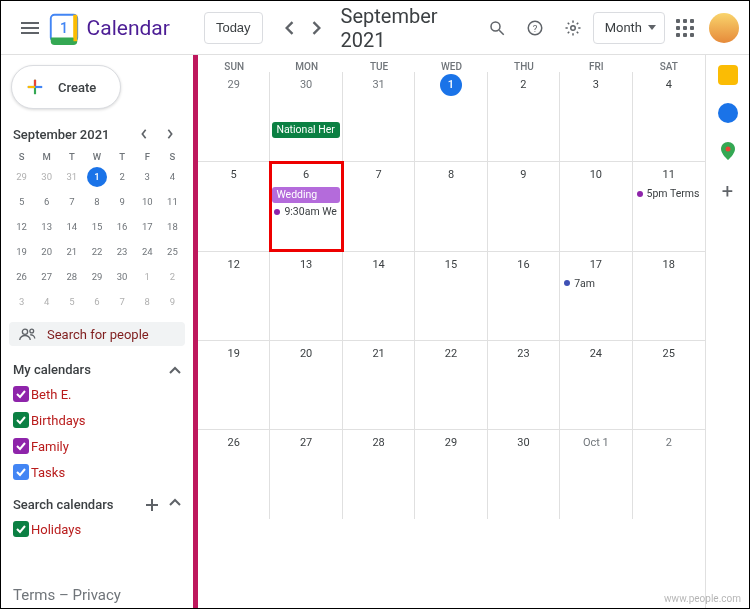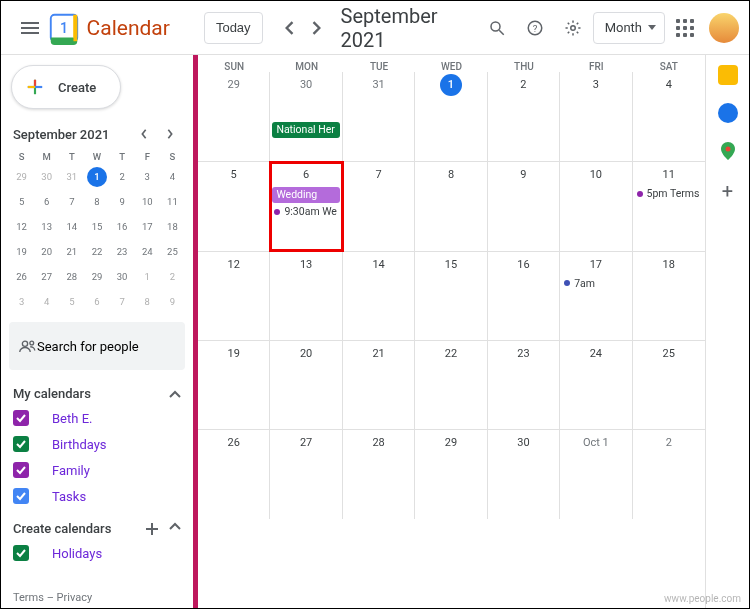--- a/index.html
+++ b/index.html
@@ -3,21 +3,21 @@
 <meta charset="utf-8">
 <style>
   * { box-sizing: border-box; }
   body { margin:0; font-family: "Google Sans", Roboto, Arial, sans-serif; background:#fff; color:#3c4043; width:750px; height:609px; overflow:hidden; border:1px solid #000; position:relative;}
   
   .header { display:flex; align-items:center; height:54px; padding:0 10px; border-bottom:1px solid #e0e0e0;}
   .menu-btn { width:40px; height:40px; display:flex; align-items:center; justify-content:center; cursor:pointer;}
   .menu-icon span { display:block; width:18px; height:2px; background:#5f6368; margin:3px 0;}
   .logo { width:34px; height:34px; margin-left:-2px;}
   .logo-svg { width:34px; height:34px;}
-  .app-title { font-size:21px; color:#c2410c; margin-left:6px; font-weight:400;}
+  .app-title { font-size:21px; color:#4c1d95; margin-left:6px; font-weight:400;}
   .today-btn { margin-left:34px; height:32px; padding:0 11px; border:1px solid #dadce0; border-radius:4px; background:#fff; font-size:13px; color:#3c4043; cursor:pointer;}
   .nav-arrows { display:flex; margin-left:12px;}
   .nav-arrow { width:28px; height:28px; display:flex; align-items:center; justify-content:center; cursor:pointer; color:#5f6368;}
   .month-title { font-size:20px; color:#3c4043; margin-left:10px; font-weight:400;}
   .header-right { margin-left:auto; display:flex; align-items:center; gap:2px;}
   .icon-btn { width:36px; height:36px; display:flex; align-items:center; justify-content:center; color:#5f6368; cursor:pointer;}
   .view-select { display:flex; align-items:center; height:32px; padding:0 8px 0 11px; border:1px solid #dadce0; border-radius:4px; font-size:13px; cursor:pointer; gap:6px;}
   .apps-grid { width:18px; height:18px; display:grid; grid-template-columns:repeat(3,4px); grid-template-rows:repeat(3,4px); gap:3px;}
   .apps-grid span { background:#5f6368; border-radius:1px;}
   .avatar { width:30px; height:30px; border-radius:50%; background:linear-gradient(#f9d46c,#e68a3a); margin-left:4px;}
@@ -29,30 +29,30 @@
   .create-label { font-size:13px; color:#3c4043; font-weight:500;}
   .mini-head { display:flex; align-items:center; margin-top:14px; padding:0 4px;}
   .mini-title { font-size:13px; font-weight:500; color:#3c4043;}
   .mini-nav { margin-left:auto; display:flex; gap:4px;}
   .mini-arrow { width:22px; height:22px; display:flex; align-items:center; justify-content:center; color:#5f6368; cursor:pointer;}
   .mini-grid { display:grid; grid-template-columns:repeat(7,1fr); text-align:center; font-size:9.5px; color:#70757a; margin-top:6px; row-gap:5px;}
   .mini-dow { font-weight:500;}
   .mini-day { width:20px; height:20px; line-height:20px; margin:0 auto; border-radius:50%; cursor:pointer;}
   .mini-day.fade { color:#b0b0b0;}
   .mini-day.today { background:#1a73e8; color:#fff; font-weight:500;}
-  .search-people { display:flex; align-items:center; background:#f1f3f4; border-radius:4px; height:48px; padding:0 10px; margin-top:10px; font-size:13px; color:#000000;}
+  .search-people { display:flex; align-items:center; gap:10px; background:#f1f3f4; border-radius:4px; height:24px; padding:0 10px; margin-top:10px; font-size:13px; color:#7f1d1d;}
   .section-head { display:flex; align-items:center; font-size:13px; font-weight:500; color:#3c4043; margin-top:16px; padding:0 4px; cursor:pointer;}
   .section-head .chev { margin-left:auto;}
   .cal-list { margin-top:6px; display:flex; flex-direction:column; gap:4px;}
-  .cal-item { display:flex; align-items:center; gap:23px; font-size:13px; color:#6d28d9; padding:3px 4px; cursor:pointer;}
+  .cal-item { display:flex; align-items:center; gap:2px; font-size:13px; color:#b91c1c; padding:3px 4px; cursor:pointer;}
   .chk { width:16px; height:16px; border-radius:3px; display:flex; align-items:center; justify-content:center;}
   .chk svg { width:12px; height:12px;}
   .other-head { display:flex; align-items:center; font-size:13px; font-weight:500; margin-top:14px; padding:0 4px;}
   .other-head .icons { margin-left:auto; display:flex; gap:10px; color:#5f6368;}
-  .footer-links { margin-top:auto; font-size:11px; color:#70757a; padding:6px 4px 4px;}
+  .footer-links { margin-top:auto; font-size:15px; color:#70757a; padding:6px 4px 4px;}
   
   .main { flex:1; display:flex;}
   .grid-wrap { flex:1; display:flex; flex-direction:column; border-left:5px solid #be185d;}
   .dow-row { display:grid; grid-template-columns:repeat(7,1fr); text-align:center; font-size:10px; color:#70757a; font-weight:500; padding-top:6px;}
   .weeks { flex:1; display:grid; grid-template-rows:repeat(6,1fr);}
   .week { display:grid; grid-template-columns:repeat(7,1fr); border-top:1px solid #e0e0e0;}
   .week:first-child{border-top:none;}
   .cell { border-right:1px solid #e0e0e0; position:relative; padding-top:2px; overflow:hidden;}
   .cell:last-child{border-right:none;}
   .date-num { font-size:11px; color:#3c4043; text-align:center; width:22px; height:22px; line-height:22px; margin:0 auto; border-radius:50%;}
@@ -274,21 +274,21 @@
         <div class="cal-item">
           <div class="chk" style="background:#4285f4">
             <svg viewBox="0 0 12 12">
               <path d="M2 6 L5 9 L10 3" stroke="#fff" stroke-width="2" fill="none"></path>
             </svg>
           </div>
           <span>Tasks</span>
         </div>
       </div>
     <div class="other-head">
-      <span>Create calendars</span>
+      <span>Search calendars</span>
       <div class="icons">
         <svg width="14" height="14" viewBox="0 0 14 14">
             <path d="M7 1v12M1 7h12" stroke="#5f6368" stroke-width="2"></path>
           </svg>
         <svg width="12" height="8" viewBox="0 0 12 8">
             <path d="M1 7 L6 2 L11 7" stroke="#5f6368" stroke-width="2" fill="none"></path>
           </svg>
       </div>
     </div>
     <div class="cal-list" id="other-cals">

